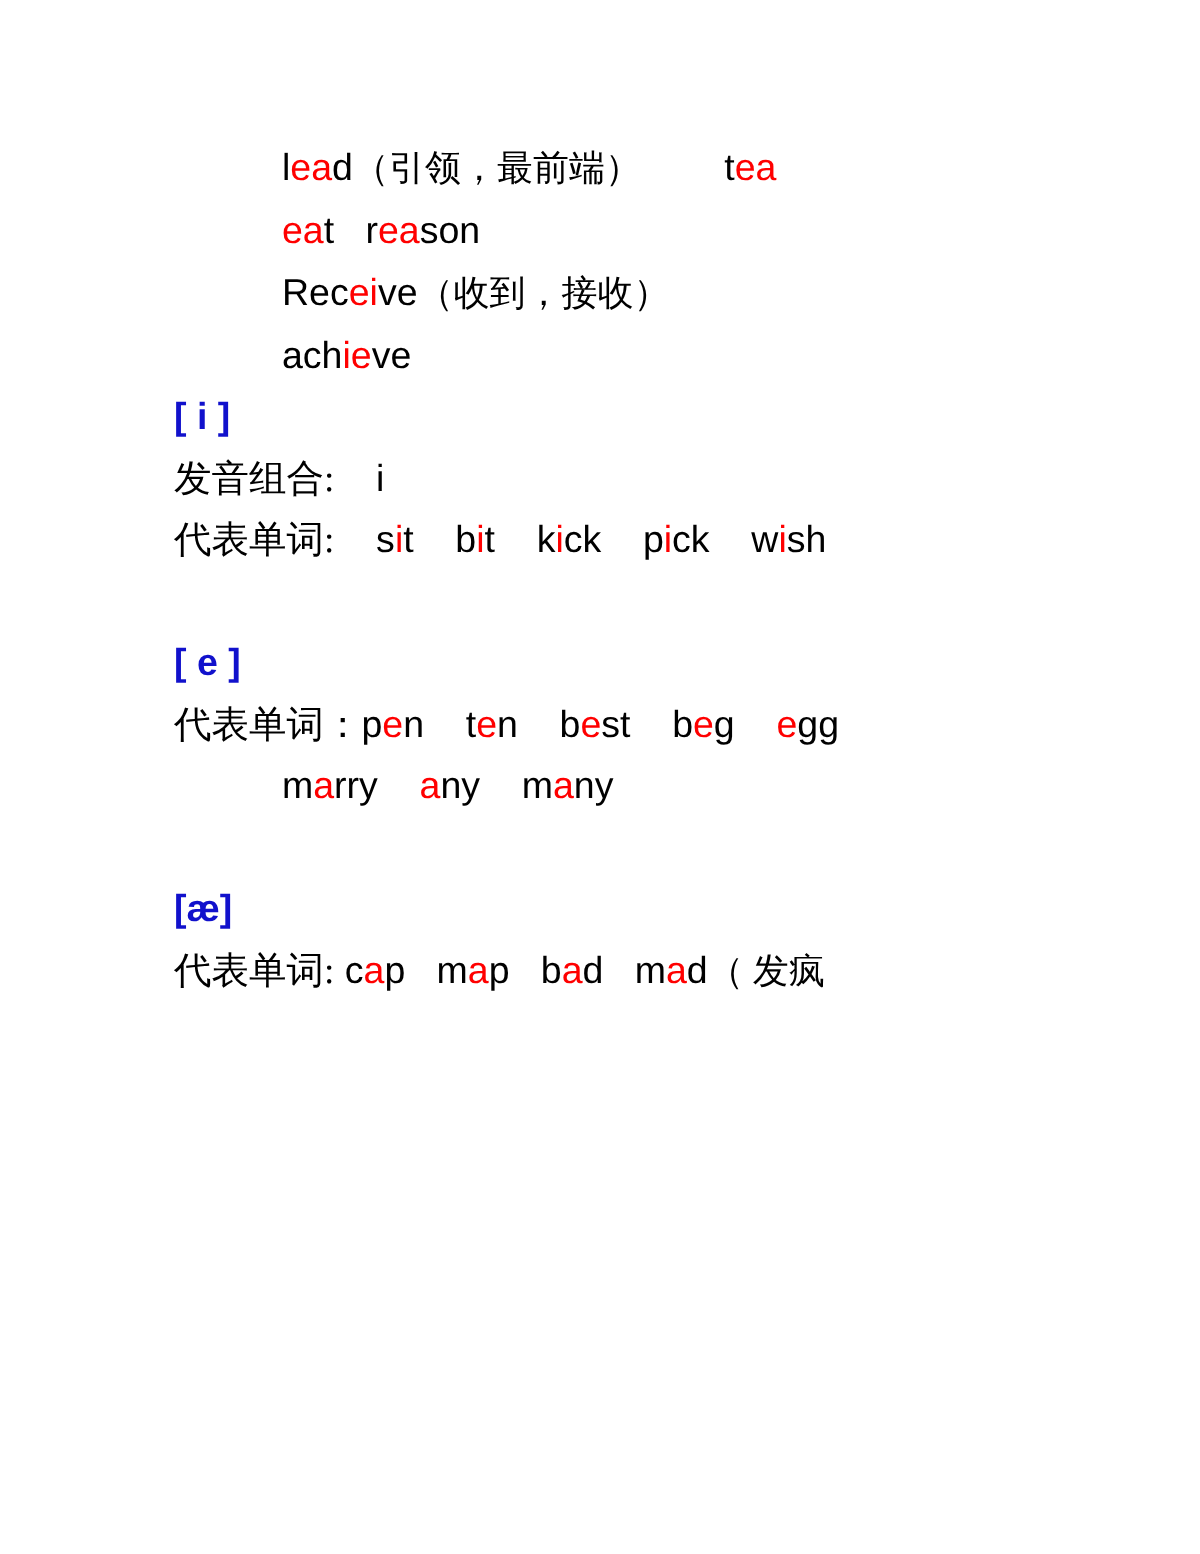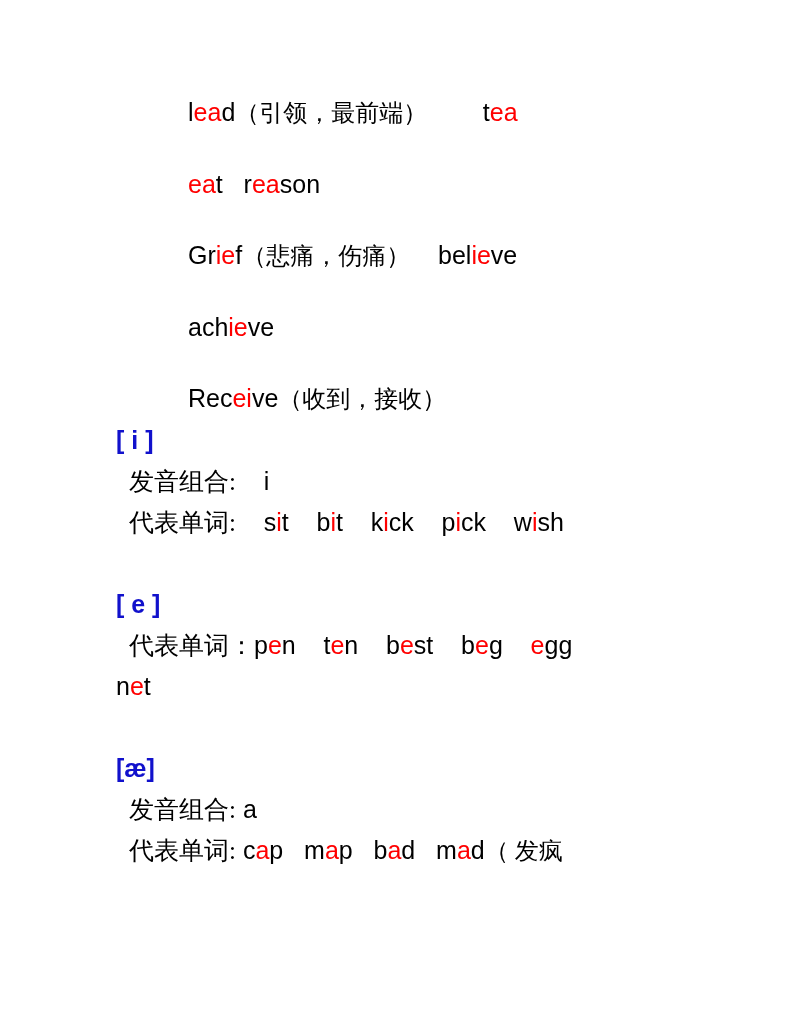--- a/index.html
+++ b/index.html
@@ -65,60 +65,57 @@
   
   .labelrow {
     font-family: "Liberation Serif", "DejaVu Serif", serif;
     font-size: 25px;
     line-height: 41px;
     color: #000000;
     white-space: pre;
   }
   .labelrow .lbl {
     font-family: "Liberation Serif", "DejaVu Serif", serif;
-    margin-left: 13px;
   }
   .labelrow .vals {
     font-family: "Liberation Sans", "DejaVu Sans", sans-serif;
     font-size: 25px;
   }
 
   .indent-1 { padding-left: 72px; }
-  .indent-2 { padding-left: 72px; margin-top: 30px; }
+  .indent-2 { padding-left: 72px; }
   .spacer { height: 41px; }
 </style>
 </head>
 <body>
 
 <div id="page">
   <div id="content">
 
     <div id="intro-block">
         <div class="line indent-1"><span class="en">l</span><span class="en hl" style="color: rgb(255, 0, 0);">ea</span><span class="en">d</span><span class="cn">（引领，最前端）</span><span class="en">        </span><span class="en">t</span><span class="en hl" style="color: rgb(255, 0, 0);">ea</span></div>
         <div class="line indent-2"><span class="en hl" style="color: rgb(255, 0, 0);">ea</span><span class="en">t</span><span class="en">   </span><span class="en">r</span><span class="en hl" style="color: rgb(255, 0, 0);">ea</span><span class="en">son</span></div>
-        <div class="line indent-2"><span class="en">Gr</span><span class="en hl" style="color: rgb(255, 0, 0);">ie</span><span class="en">f</span><span class="cn">（悲痛，伤痛）</span><span class="en">    </span><span class="en">bel</span><span class="en hl" style="color: rgb(255, 0, 0);">ie</span><span class="en">ve</span></div>
+        <div class="line indent-2"><span class="en">Rec</span><span class="en hl" style="color: rgb(255, 0, 0);">ei</span><span class="en">ve</span><span class="cn">（收到，接收）</span></div>
         <div class="line indent-2"><span class="en">ach</span><span class="en hl" style="color: rgb(255, 0, 0);">ie</span><span class="en">ve</span></div>
-        <div class="line indent-2"><span class="en">Rec</span><span class="en hl" style="color: rgb(255, 0, 0);">ei</span><span class="en">ve</span><span class="cn">（收到，接收）</span></div>
       </div>
 
     <div id="sections-block">
         <div>
           <div class="phoneme">[ i ]</div>
           <div class="labelrow"><span class="lbl">发音组合:</span><span class="vals">    i</span></div>
           <div class="labelrow"><span class="lbl">代表单词:</span><span class="vals"><span class="en">    s</span><span class="en hl" style="color: rgb(255, 0, 0);">i</span><span class="en">t</span><span class="en">    b</span><span class="en hl" style="color: rgb(255, 0, 0);">i</span><span class="en">t</span><span class="en">    k</span><span class="en hl" style="color: rgb(255, 0, 0);">i</span><span class="en">ck</span><span class="en">    p</span><span class="en hl" style="color: rgb(255, 0, 0);">i</span><span class="en">ck</span><span class="en">    w</span><span class="en hl" style="color: rgb(255, 0, 0);">i</span><span class="en">sh</span></span></div>
           <div class="spacer"></div>
         </div>
         <div>
           <div class="phoneme">[ e ]</div>
           <div class="labelrow"><span class="lbl">代表单词：</span><span class="vals"><span class="en">p</span><span class="en hl" style="color: rgb(255, 0, 0);">e</span><span class="en">n</span><span class="en">    t</span><span class="en hl" style="color: rgb(255, 0, 0);">e</span><span class="en">n</span><span class="en">    b</span><span class="en hl" style="color: rgb(255, 0, 0);">e</span><span class="en">st</span><span class="en">    b</span><span class="en hl" style="color: rgb(255, 0, 0);">e</span><span class="en">g</span><span class="en">    </span><span class="en hl" style="color: rgb(255, 0, 0);">e</span><span class="en">gg</span></span></div>
-          <div class="labelrow"><span class="vals"><span class="en">n</span><span class="en hl" style="color: rgb(255, 0, 0);">e</span><span class="en">t</span></span></div>
+          <div class="line indent-2"><span class="en">m</span><span class="en hl" style="color: rgb(255, 0, 0);">a</span><span class="en">rry</span><span class="en">    </span><span class="en hl" style="color: rgb(255, 0, 0);">a</span><span class="en">ny</span><span class="en">    m</span><span class="en hl" style="color: rgb(255, 0, 0);">a</span><span class="en">ny</span></div>
           <div class="spacer"></div>
         </div>
         <div>
           <div class="phoneme">[æ]</div>
-          <div class="labelrow"><span class="lbl">发音组合:</span><span class="vals"> a</span></div>
           <div class="labelrow"><span class="lbl">代表单词:</span><span class="vals"><span class="en"> c</span><span class="en hl" style="color: rgb(255, 0, 0);">a</span><span class="en">p</span><span class="en">   m</span><span class="en hl" style="color: rgb(255, 0, 0);">a</span><span class="en">p</span><span class="en">   b</span><span class="en hl" style="color: rgb(255, 0, 0);">a</span><span class="en">d</span><span class="en">   m</span><span class="en hl" style="color: rgb(255, 0, 0);">a</span><span class="en">d</span><span class="cn">（ 发疯</span></span></div>
           <div class="spacer"></div>
         </div>
       </div>
 
   </div>
 </div>
 
 </body></html>

